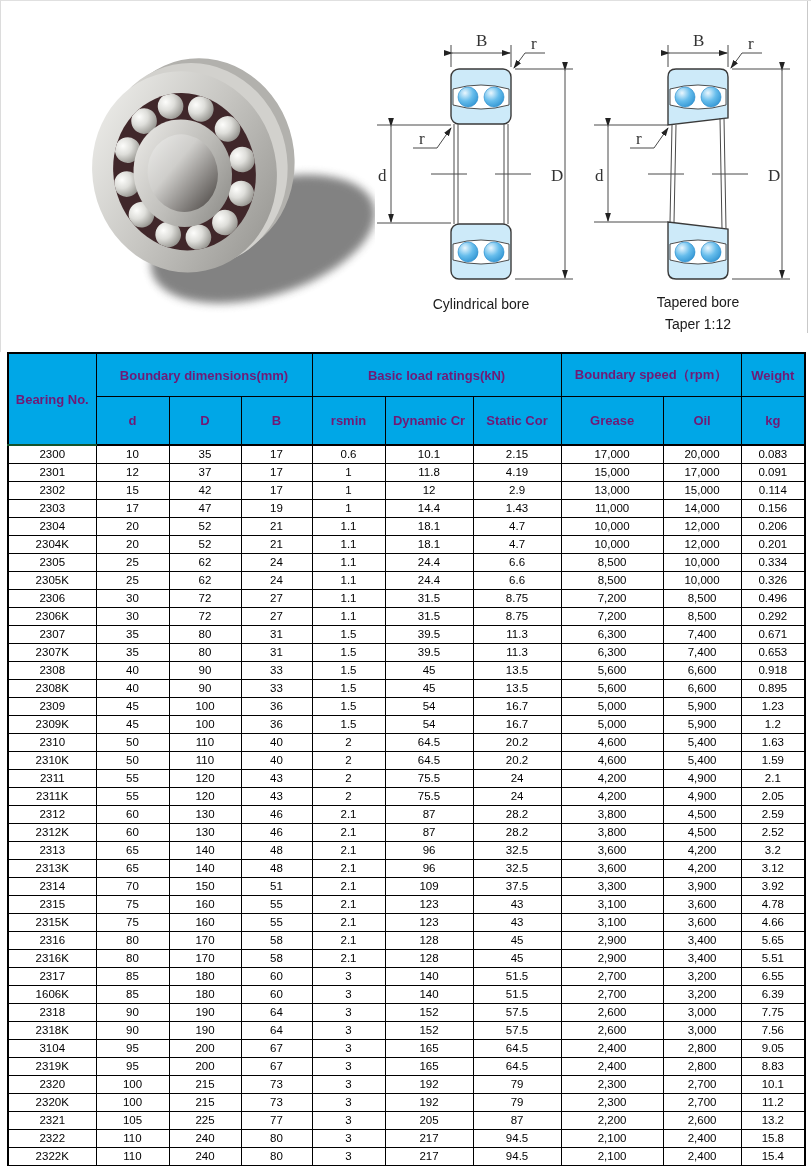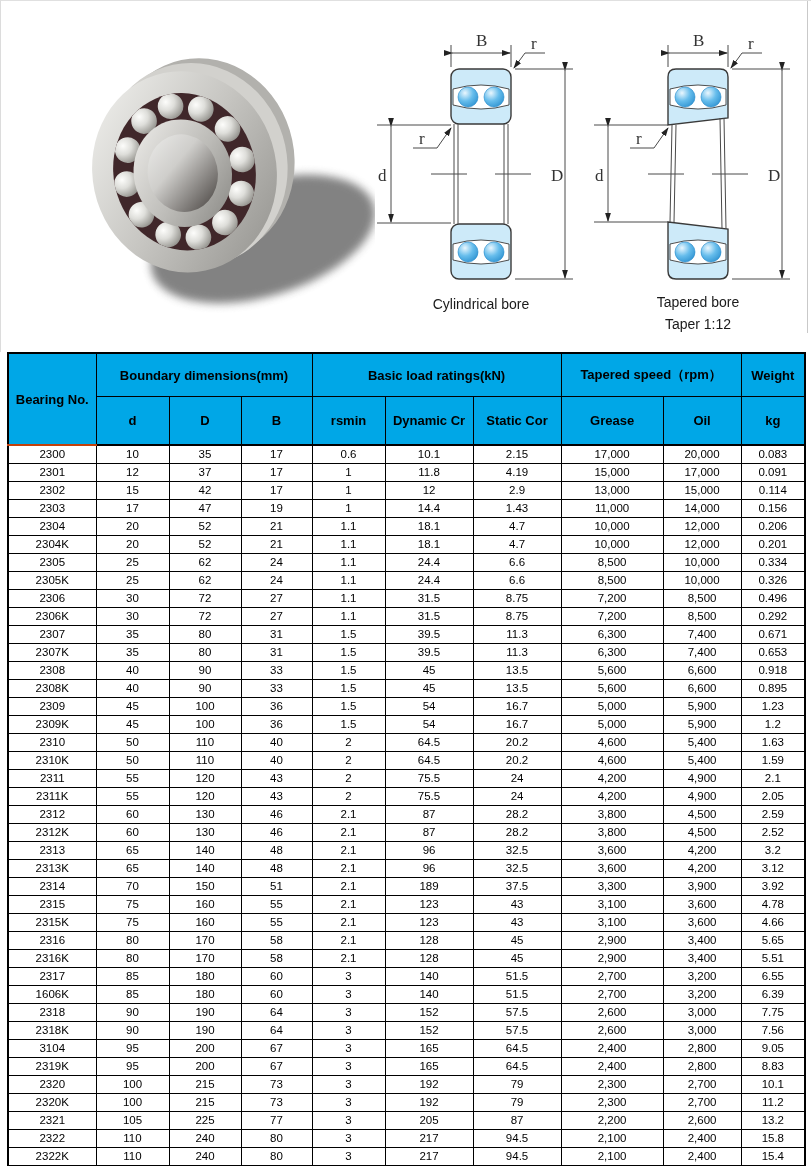--- a/index.html
+++ b/index.html
@@ -28,26 +28,26 @@
   .section-line{stroke:#3a3a3a;stroke-width:1.4;fill:none;}
   
   table.spec{
     border-collapse:collapse;table-layout:fixed;
     margin-left:7px;width:797px;
     border:2px solid #000;
   }
   table.spec th{
     background:var(--header-bg);
     border:1px solid #000;
-    font-weight:bold;font-size:13px;color:#000000;
+    font-weight:bold;font-size:13px;color:#701a75;
     text-align:center;vertical-align:middle;padding:0;
   }
   table.spec thead tr.grp th{height:42px;}
   table.spec thead tr.sub th{height:47px;border-bottom:2px solid #000;}
-  table.spec th.bearing{border-bottom:2px solid #c2410c;}
+  table.spec th.bearing{border-bottom:2px solid #14532d;}
   table.spec td{
     border:1px solid #000;background:#fff;
     font-size:11.5px;color:#000;text-align:center;vertical-align:middle;
     height:17px;line-height:17px;padding:0;overflow:hidden;white-space:nowrap;
   }
 </style>
 </head>
 <body>
 
 <div class="page">
@@ -237,21 +237,21 @@
         <col style="width:88px">
       <col style="width:102px">
         <col style="width:78px">
         <col style="width:64px">
     </colgroup>
     <thead>
       <tr class="grp">
         <th class="bearing" rowspan="2">Bearing No.</th>
         <th colspan="3">Boundary dimensions(mm)</th>
         <th colspan="3">Basic load ratings(kN)</th>
-        <th colspan="2">Tapered speed（rpm）</th>
+        <th colspan="2">Boundary speed（rpm）</th>
         <th>Weight</th>
       </tr>
       <tr class="sub">
         <th>d</th>
         <th>D</th>
         <th>B</th>
         <th>rsmin</th>
         <th>Dynamic Cr</th>
         <th>Static Cor</th>
         <th>Grease</th>
@@ -547,21 +547,21 @@
           <td>3,600</td>
           <td>4,200</td>
           <td>3.12</td>
         </tr>
         <tr>
           <td>2314</td>
           <td>70</td>
           <td>150</td>
           <td>51</td>
           <td>2.1</td>
-          <td>189</td>
+          <td>109</td>
           <td>37.5</td>
           <td>3,300</td>
           <td>3,900</td>
           <td>3.92</td>
         </tr>
         <tr>
           <td>2315</td>
           <td>75</td>
           <td>160</td>
           <td>55</td>

